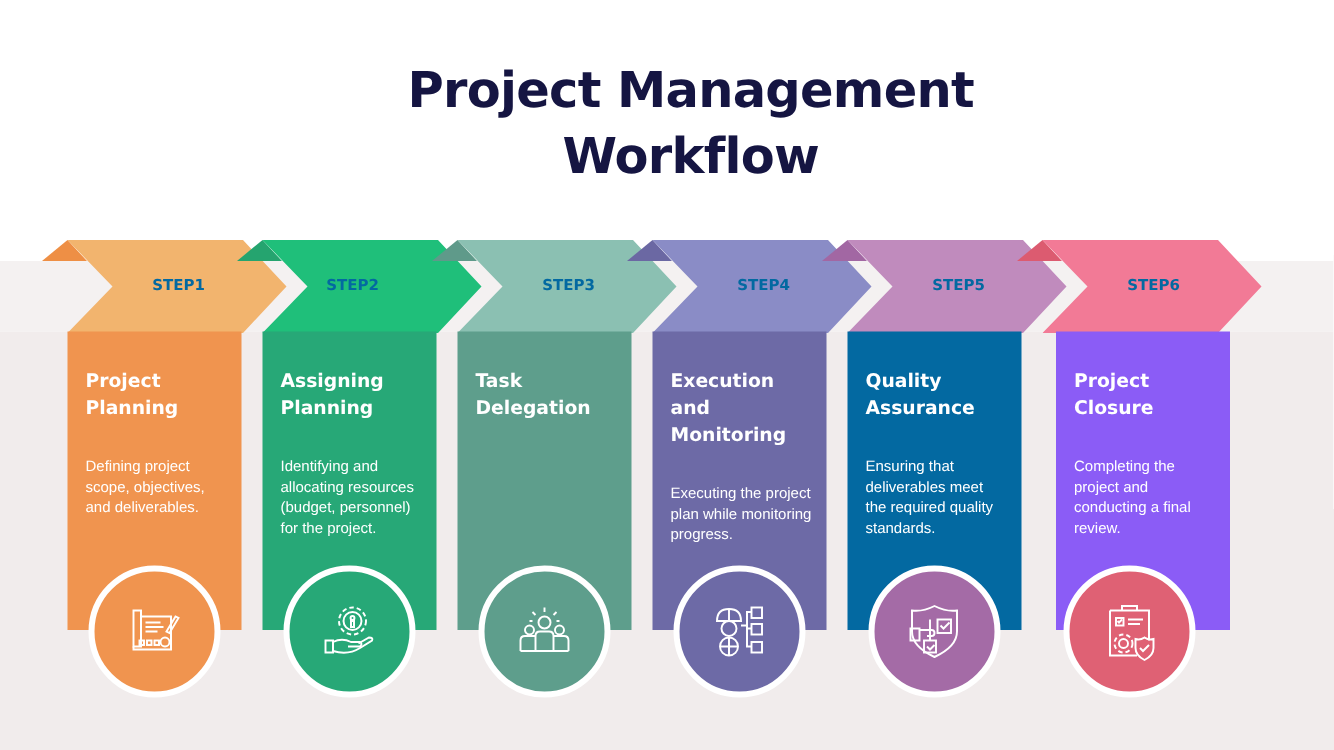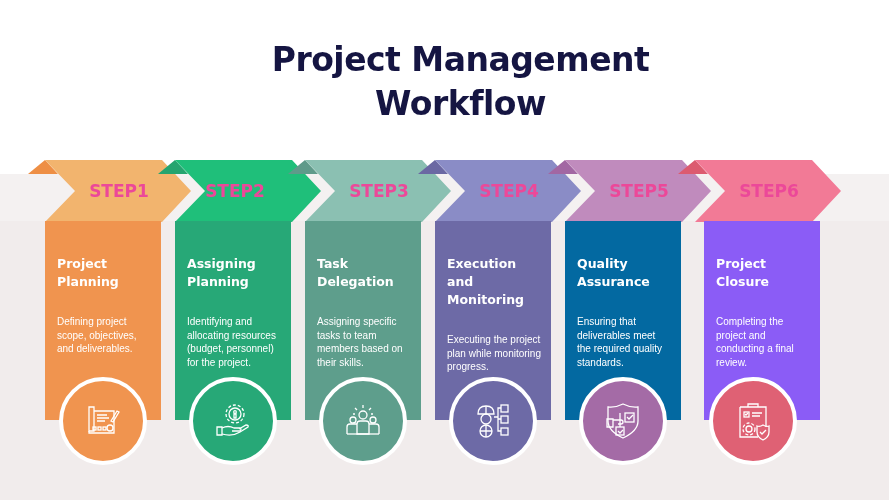--- a/index.html
+++ b/index.html
@@ -4,22 +4,22 @@
 <style>
   * { margin:0; padding:0; box-sizing:border-box; }
   html, body { width:889px; height:500px; overflow:hidden; background:#ffffff; }
   body { position:relative; font-family:"Liberation Sans", sans-serif; }
   .title { position:absolute; left:16px; top:38px; width:889px; text-align:center; color:#151542; font-weight:bold; font-size:33px; line-height:44px; font-family:"DejaVu Sans", sans-serif; letter-spacing:-0.5px; }
   .band-top { position:absolute; left:0; top:174px; width:889px; height:47px; background:#f4f1f1; }
   .band-bottom { position:absolute; left:0; top:221px; width:889px; height:279px; background:#f1ecec; }
   .step { position:absolute; top:0; left:0; }
   .fold { position:absolute; }
   .chev { position:absolute; top:160px; height:62px; }
-  .step-label { position:absolute; top:160px; height:62px; line-height:62px; color:#ec4899; font-weight:bold; font-size:17px; text-align:center; font-family:"DejaVu Sans", sans-serif; }
-  .card { position:absolute; top:221px; width:116px; height:199px; padding:34px 10px 0 12px; color:#fff; }
+  .step-label { position:absolute; top:160px; height:62px; line-height:62px; color:#0369a1; font-weight:bold; font-size:10px; text-align:center; font-family:"DejaVu Sans", sans-serif; }
+  .card { position:absolute; top:221px; width:116px; height:199px; padding:24px 10px 0 12px; color:#fff; }
   .card-title { font-weight:bold; font-size:12.5px; line-height:18px; font-family:"DejaVu Sans", sans-serif; }
   .card-desc { margin-top:24px; font-size:10px; line-height:13.5px; }
   .circle { position:absolute; top:377px; width:88px; height:88px; border-radius:50%; border:4px solid #fff; display:flex; align-items:center; justify-content:center; }
   .circle svg { width:40px; height:40px; }
 </style>
 </head>
 <body>
 
 <div class="title">
   <div>Project Management</div>
@@ -83,21 +83,20 @@
 <div class="step">
   <svg class="fold" style="left:288px;top:160px" width="32" height="15">
       <polygon points="0,14 17,0 30,14" fill="#5f9a8a"></polygon>
     </svg>
   <svg class="chev" style="left:305px" width="147" height="62">
       <polygon points="0,0 117,0 146,31 117,62 0,62 30,31" fill="#8bc0b2"></polygon>
     </svg>
   <div class="step-label" style="left:335px;width:88px">STEP3</div>
   <div class="card" style="left:305px;background:#5e9e8c">
     <div class="card-title">Task Delegation</div>
-    <div class="card-desc">Assigning specific tasks to team members based on their skills.</div>
   </div>
   <div class="circle" style="left:319px;background:#5e9e8c">
     <svg viewBox="0 0 40 40" fill="none" stroke="#fff" stroke-width="1.3">
       <circle cx="20" cy="14" r="4"></circle>
         <path d="M20 4 v3 M12 7 l2 2 M28 7 l-2 2 M10 13 h2 M28 13 h2"></path>
       <path d="M14 33 v-10 q0 -3 3 -3 h6 q3 0 3 3 v10 z"></path>
       <circle cx="10" cy="19" r="3"></circle>
         <path d="M4 33 v-7 q0 -3 3 -3 h7"></path>
       <circle cx="30" cy="19" r="3"></circle>
         <path d="M36 33 v-7 q0 -3 -3 -3 h-7"></path>

